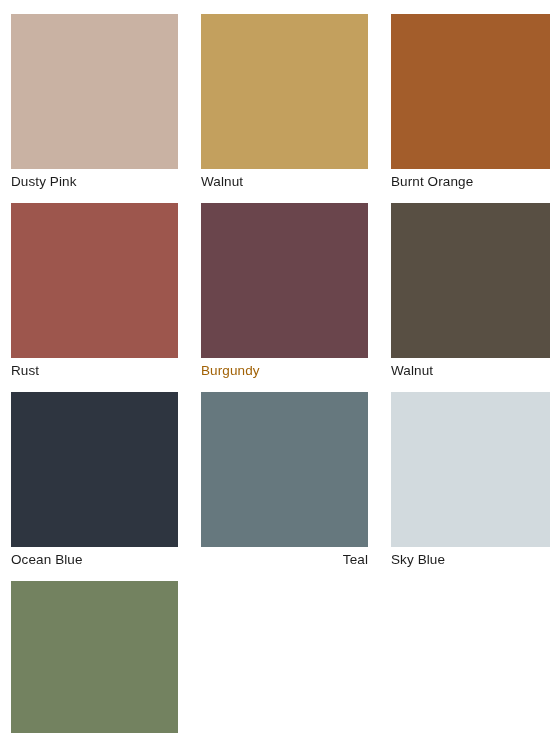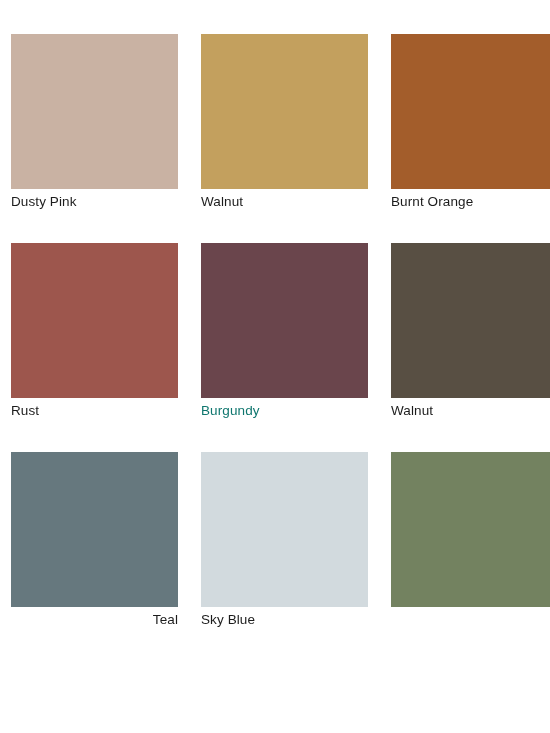--- a/index.html
+++ b/index.html
@@ -28,21 +28,20 @@
     display: grid;
     grid-template-columns: repeat(3, 167px);
     column-gap: 23px;
     row-gap: 9px;
     align-content: start;
   }
 
   .swatch-cell {
     width: 167px;
     display: block;
-    margin-top: 20px;
   }
 
   .swatch-chip {
     width: 167px;
     height: 155px;
     display: block;
     background: #cccccc;
   }
 
   .swatch-label {
@@ -73,25 +72,29 @@
       <div class="swatch-cell">
         <div class="swatch-chip" style="background: rgb(163, 93, 43);"></div>
         <span class="swatch-label" style="color: rgb(28, 28, 28);">Burnt Orange</span>
       </div>
       <div class="swatch-cell">
         <div class="swatch-chip" style="background: rgb(157, 86, 77);"></div>
         <span class="swatch-label" style="color: rgb(28, 28, 28);">Rust</span>
       </div>
       <div class="swatch-cell">
         <div class="swatch-chip" style="background: rgb(106, 69, 76);"></div>
-        <span class="swatch-label" style="color: #0f766e;">Burgundy</span>
+        <span class="swatch-label" style="color: #a16207;">Burgundy</span>
       </div>
       <div class="swatch-cell">
         <div class="swatch-chip" style="background: rgb(88, 79, 67);"></div>
         <span class="swatch-label" style="color: rgb(28, 28, 28);">Walnut</span>
+      </div>
+      <div class="swatch-cell">
+        <div class="swatch-chip" style="background: rgb(46, 53, 64);"></div>
+        <span class="swatch-label" style="color: rgb(28, 28, 28);">Ocean Blue</span>
       </div>
       <div class="swatch-cell">
         <div class="swatch-chip" style="background: rgb(102, 120, 126);"></div>
         <span class="swatch-label" style="color: rgb(28, 28, 28); text-align: right;">Teal</span>
       </div>
       <div class="swatch-cell">
         <div class="swatch-chip" style="background: rgb(210, 218, 222);"></div>
         <span class="swatch-label" style="color: rgb(28, 28, 28);">Sky Blue</span>
       </div>
       <div class="swatch-cell">

